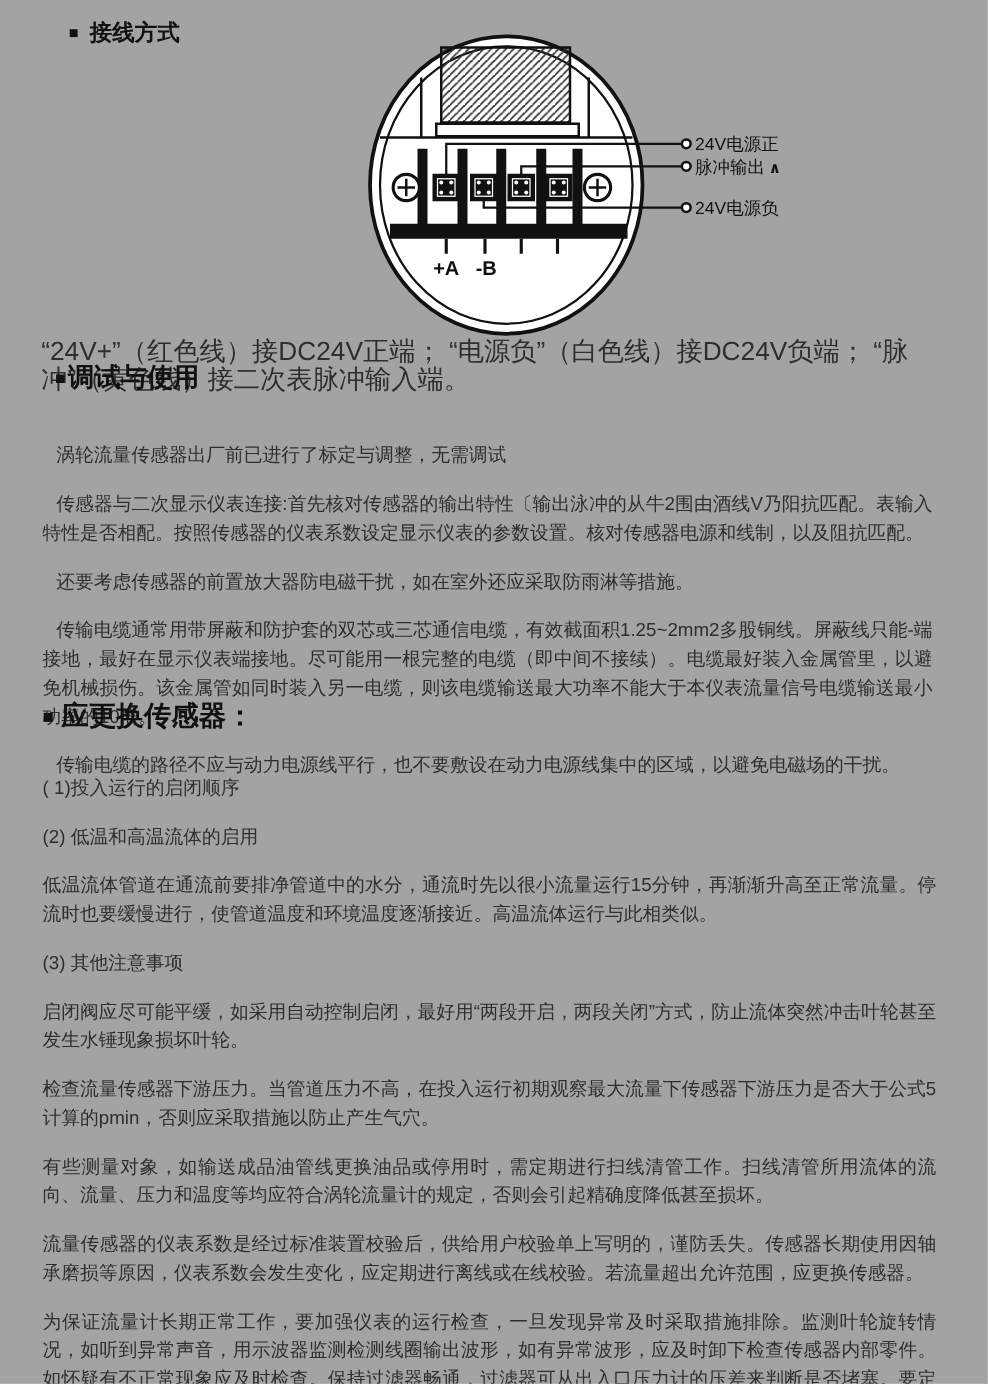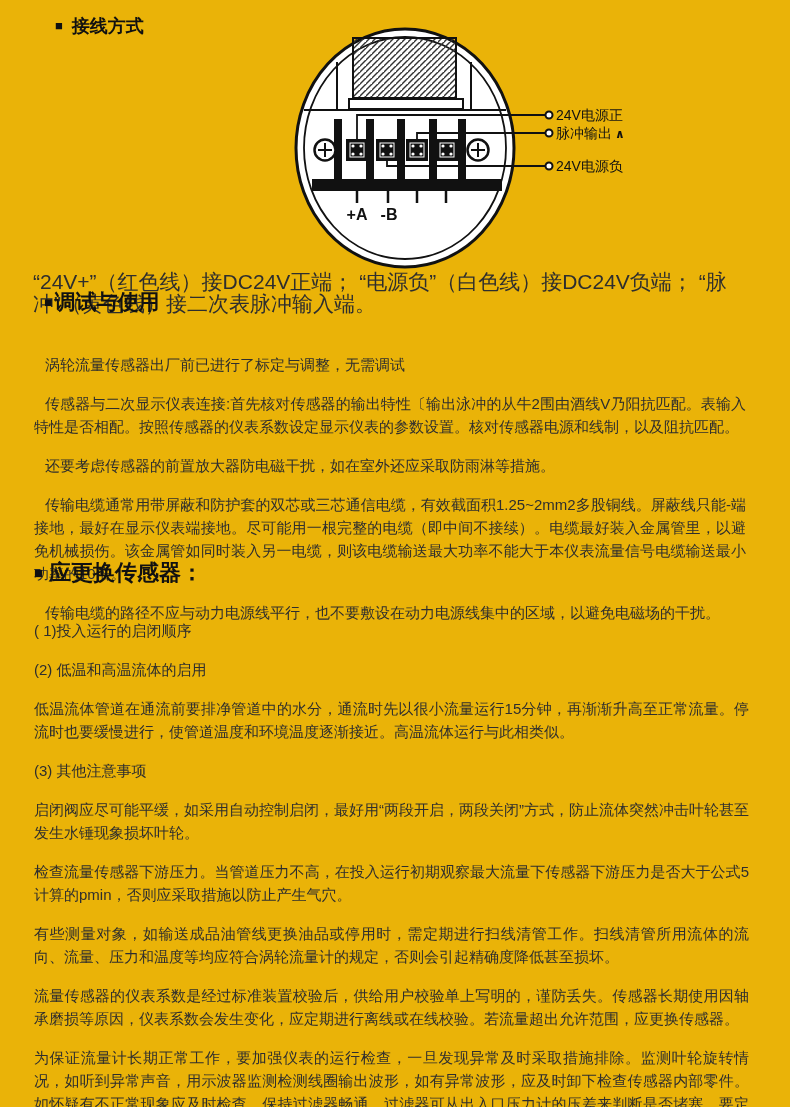--- a/index.html
+++ b/index.html
@@ -1,19 +1,19 @@
 <!DOCTYPE html>
 <html><head>
 <meta charset="utf-8">
 <style>
   html,body{margin:0;padding:0;}
   body{background:#e8e8e8;}
   .page{
     position:relative; width:790px; height:1107px; margin:0 auto;
-    background:#eab308; overflow:hidden;
+    background:#a3a3a3; overflow:hidden;
     font-family:"Liberation Sans","DejaVu Sans",sans-serif;
     color:#2e2e2e;
   }
   .h1{position:absolute; left:55px; top:14px; font-size:18px; font-weight:700; color:#111;}
   .h1 .sq{display:inline-block; font-size:13px; vertical-align:2px; margin-right:9px; color:#111;}
   .h2{position:absolute; left:44px; top:288px; font-size:21px; font-weight:700; color:#111;}
   .h2 .sq{display:inline-block; font-size:14px; vertical-align:2px; margin-right:2px; color:#111;}
   .h3{position:absolute; left:34px; top:558px; font-size:22px; font-weight:700; color:#111;}
   .h3 .sq{display:inline-block; font-size:15px; vertical-align:2px; margin-right:6px; color:#111;}
   .diagram{position:absolute; left:270px; top:18px; width:500px; height:255px;}

